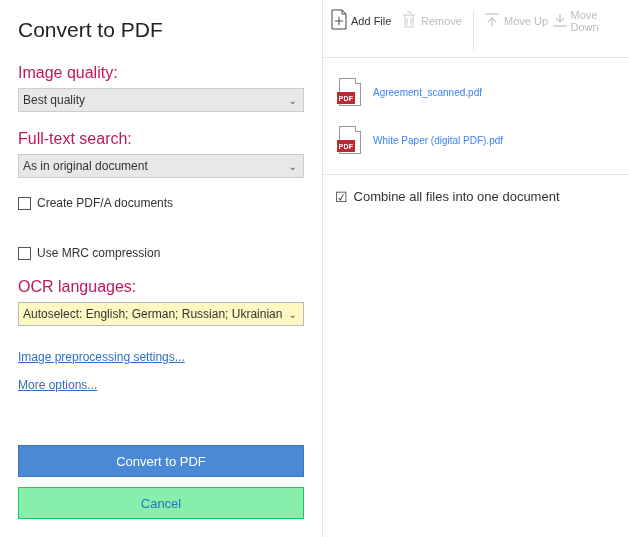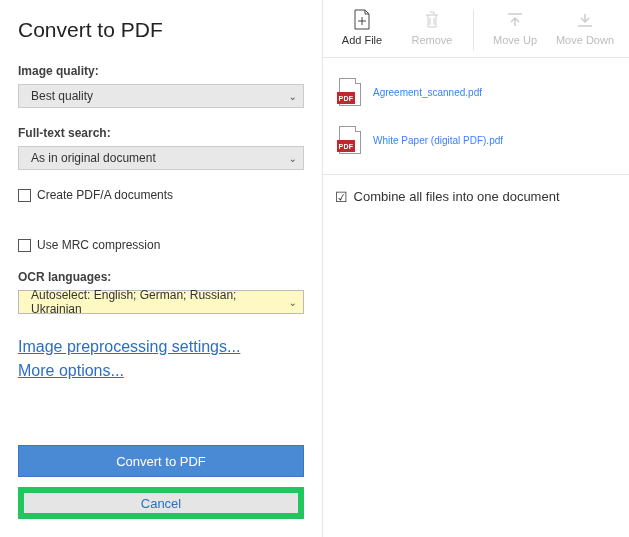--- a/index.html
+++ b/index.html
@@ -19,34 +19,33 @@
   flex-direction: column;
   border-right: 1px solid #e5e5e5;
 }
 .title {
   font-size: 21px;
   font-weight: 400;
   color: #222;
   margin-bottom: 22px;
 }
 .field-label {
-  font-size: 12px;
-  color: #404040;
+  font-size: 16px;
+  color: #be185d;
   margin-bottom: 6px;
-  font-weight: bold;
 }
 .dropdown {
   width: 100%;
   height: 24px;
   background: #e8e8e8;
   border: 1px solid #ccc;
   display: flex;
   align-items: center;
   justify-content: space-between;
-  padding: 0 6px 0 12px;
+  padding: 0 6px 0 4px;
   font-size: 12px;
   color: #333;
   cursor: pointer;
   margin-bottom: 18px;
 }
 .dropdown.white { background: #fef9c3; border: 1px solid #bbb; }
 .chevron { font-size: 10px; color: #555; }
 .checkbox-row {
   display: flex;
   align-items: center;
@@ -57,21 +56,21 @@
 .checkbox {
   width: 13px; height: 13px;
   border: 1px solid #555;
   margin-right: 6px;
   background: #fff;
   flex-shrink: 0;
 }
 .link {
   color: #2b6fc2;
   text-decoration: underline;
-  font-size: 16px;
+  font-size: 12px;
   cursor: pointer;
   display: inline-block;
 }
 .links-block { margin-top: 6px; margin-bottom: 20px; }
 .spacer { flex: 1; }
 .btn {
   width: 100%;
   height: 32px;
   display: flex;
   align-items: center;
@@ -79,40 +78,39 @@
   font-size: 13px;
   cursor: pointer;
   margin-top: 10px;
 }
 .btn-primary {
   background: #4a8ad4;
   color: #fff;
   border: 1px solid #3a77c0;
 }
 .btn-secondary {
-  background: #e5e5e5;
+  background: #86efac;
   color: #2b6fc2;
-  border: 6px solid #22c55e;
+  border: 1px solid #22c55e;
 }
 .right-panel {
   flex: 1;
   display: flex;
   flex-direction: column;
 }
 .toolbar {
   display: flex;
   align-items: flex-start;
   padding: 4px 4px 4px 4px;
   border-bottom: 1px solid #e5e5e5;
   gap: 0;
   height: 58px;
 }
 .tool-btn {
   display: flex;
-  flex-direction: column;
   align-items: center;
   justify-content: flex-start;
   width: 70px;
   padding-top: 4px;
   cursor: pointer;
   color: #333;
   font-size: 11px;
 }
 .tool-btn.disabled { color: #bcbcbc; cursor: default; }
 .tool-icon {
@@ -207,21 +205,21 @@
   </div>
 
   <div class="field-label">OCR languages:</div>
   <div class="dropdown white">
     <span>Autoselect: English; German; Russian; Ukrainian</span>
     <span class="chevron">⌄</span>
   </div>
 
   <div class="links-block">
     <span class="link">Image preprocessing settings...</span><br>
-    <span class="link" style="margin-top:6px;">More options...</span>
+    <span class="link" style="margin-top:14px;">More options...</span>
   </div>
 
   <div class="spacer"></div>
 
   <div class="btn btn-primary">
     <span>Convert to PDF</span>
   </div>
   <div class="btn btn-secondary">
     <span>Cancel</span>
   </div>

